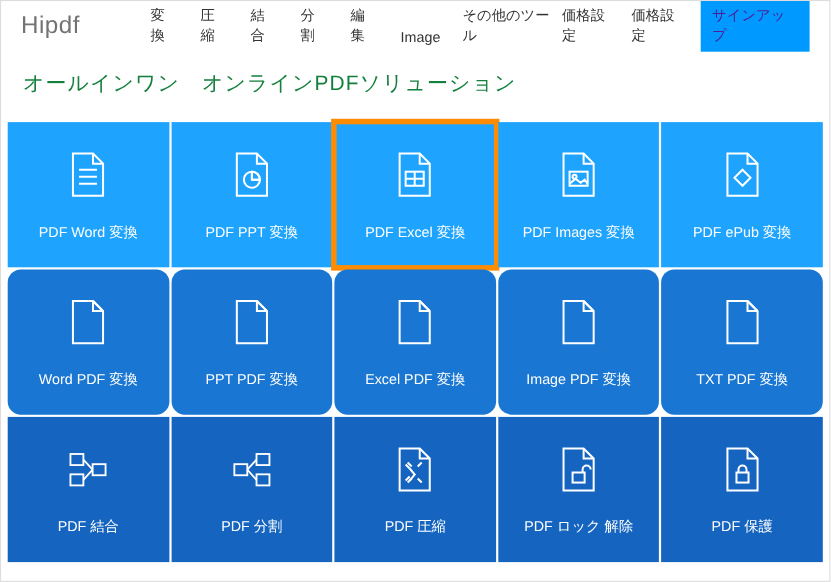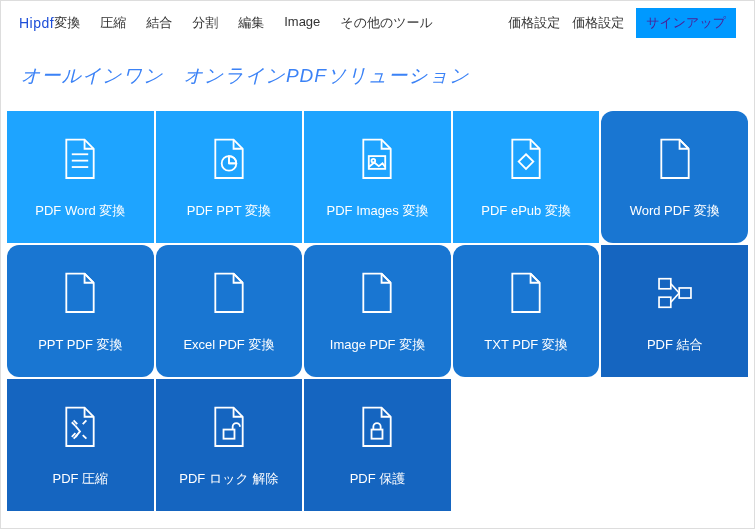--- a/index.html
+++ b/index.html
@@ -1,25 +1,25 @@
 <!DOCTYPE html>
 <html><head>
 <meta charset="utf-8">
 <style>
 * { margin: 0; padding: 0; box-sizing: border-box; }
 body { font-family: "Hiragino Sans", "Meiryo", sans-serif; width: 755px; height: 529px; background: #fff; overflow: hidden; border: 1px solid #ddd; }
 .header { display: flex; align-items: center; padding: 8px 18px; height: 44px; }
-.logo { font-size: 14px; font-weight: 400; color: #1d4ed8; letter-spacing: 0.5px; }
-.nav { display: flex; gap: 20px; align-items: flex-start; }
+.logo { font-size: 22px; font-weight: 400; color: #737373; margin-right: 28px; letter-spacing: 0.5px; }
+.nav { display: flex; gap: 20px; align-items: flex-end; margin-left: 36px; }
 .nav-item { font-size: 13px; color: #333; cursor: pointer; }
 .spacer { flex: 1; }
 .right-nav { display: flex; gap: 12px; align-items: center; }
 .right-link { font-size: 13px; color: #333; cursor: pointer; }
 .signup { background: #0099ff; color: #4c1d95; padding: 6px 10px; font-size: 13px; cursor: pointer; }
-.title { font-size: 19px; color: #3b82f6; padding: 18px 20px 22px; letter-spacing: 1px; font-style: italic; }
+.title { font-size: 19px; color: #15803d; padding: 18px 20px 22px; letter-spacing: 1px; }
 .grid { display: grid; grid-template-columns: repeat(5, 1fr); gap: 2px; padding: 0 6px 8px; }
 .tile { height: 132px; display: flex; flex-direction: column; align-items: center; justify-content: center; color: #fff; cursor: pointer; position: relative; }
 .tile.r1 { background: #1ea4ff; }
 .tile.r2 { background: #1976d2; border-radius: 12px; }
 .tile.r3 { background: #1565c0; }
 .tile .icon { width: 42px; height: 50px; margin-bottom: 18px; display:flex; align-items:center; justify-content:center; }
 .tile .label { font-size: 13px; }
 .tile.highlighted::after { content:""; position:absolute; inset:-3px; border: 5px solid #ff8c00; pointer-events:none; }
 svg { stroke: #fff; stroke-width: 2; fill: none; }
 </style>
@@ -66,20 +66,32 @@
           <path d="M8 4h20l10 10v32H8z"></path>
           <path d="M28 4v10h10"></path>
           <circle cx="23" cy="30" r="8"></circle>
           <path d="M23 30 L23 22 A8 8 0 0 1 31 30 z" fill="#fff" fill-opacity="0.001"></path>
           <line x1="23" y1="22" x2="23" y2="30"></line>
           <line x1="23" y1="30" x2="31" y2="30"></line>
         </svg>
       </div>
       <div class="label">PDF PPT 変換</div>
     </div>
+    <div class="tile r1 highlighted">
+      <div class="icon">
+        <svg viewBox="0 0 46 50">
+          <path d="M8 4h20l10 10v32H8z"></path>
+          <path d="M28 4v10h10"></path>
+          <rect x="14" y="22" width="18" height="14"></rect>
+          <line x1="23" y1="22" x2="23" y2="36"></line>
+          <line x1="14" y1="29" x2="32" y2="29"></line>
+        </svg>
+      </div>
+      <div class="label">PDF Excel 変換</div>
+    </div>
     <div class="tile r1">
       <div class="icon">
         <svg viewBox="0 0 46 50">
           <path d="M8 4h20l10 10v32H8z"></path>
           <path d="M28 4v10h10"></path>
           <rect x="14" y="22" width="18" height="14"></rect>
           <circle cx="19" cy="27" r="2"></circle>
           <path d="M14 34 l6 -5 l5 4 l4 -3 l3 4"></path>
         </svg>
       </div>
@@ -149,20 +161,32 @@
       <div class="icon">
         <svg viewBox="0 0 50 50">
           <rect x="6" y="8" width="14" height="12"></rect>
           <rect x="6" y="30" width="14" height="12"></rect>
           <rect x="30" y="19" width="14" height="12"></rect>
           <line x1="20" y1="14" x2="30" y2="25"></line>
           <line x1="20" y1="36" x2="30" y2="25"></line>
         </svg>
       </div>
       <div class="label">PDF 結合</div>
+    </div>
+    <div class="tile r3">
+      <div class="icon">
+        <svg viewBox="0 0 50 50">
+          <rect x="6" y="19" width="14" height="12"></rect>
+          <rect x="30" y="8" width="14" height="12"></rect>
+          <rect x="30" y="30" width="14" height="12"></rect>
+          <line x1="20" y1="25" x2="30" y2="14"></line>
+          <line x1="20" y1="25" x2="30" y2="36"></line>
+        </svg>
+      </div>
+      <div class="label">PDF 分割</div>
     </div>
     <div class="tile r3">
       <div class="icon">
         <svg viewBox="0 0 46 50">
           <path d="M8 4h20l10 10v32H8z"></path>
           <path d="M28 4v10h10"></path>
           <path d="M18 24 l5 6 l-5 6"></path>
           <path d="M28 24 l-5 6 l5 6" stroke-opacity="0"></path>
           <path d="M14 20 l4 4 M14 36 l4 -4"></path>
           <path d="M32 20 l-4 4 M32 36 l-4 -4" stroke-opacity="0"></path>

